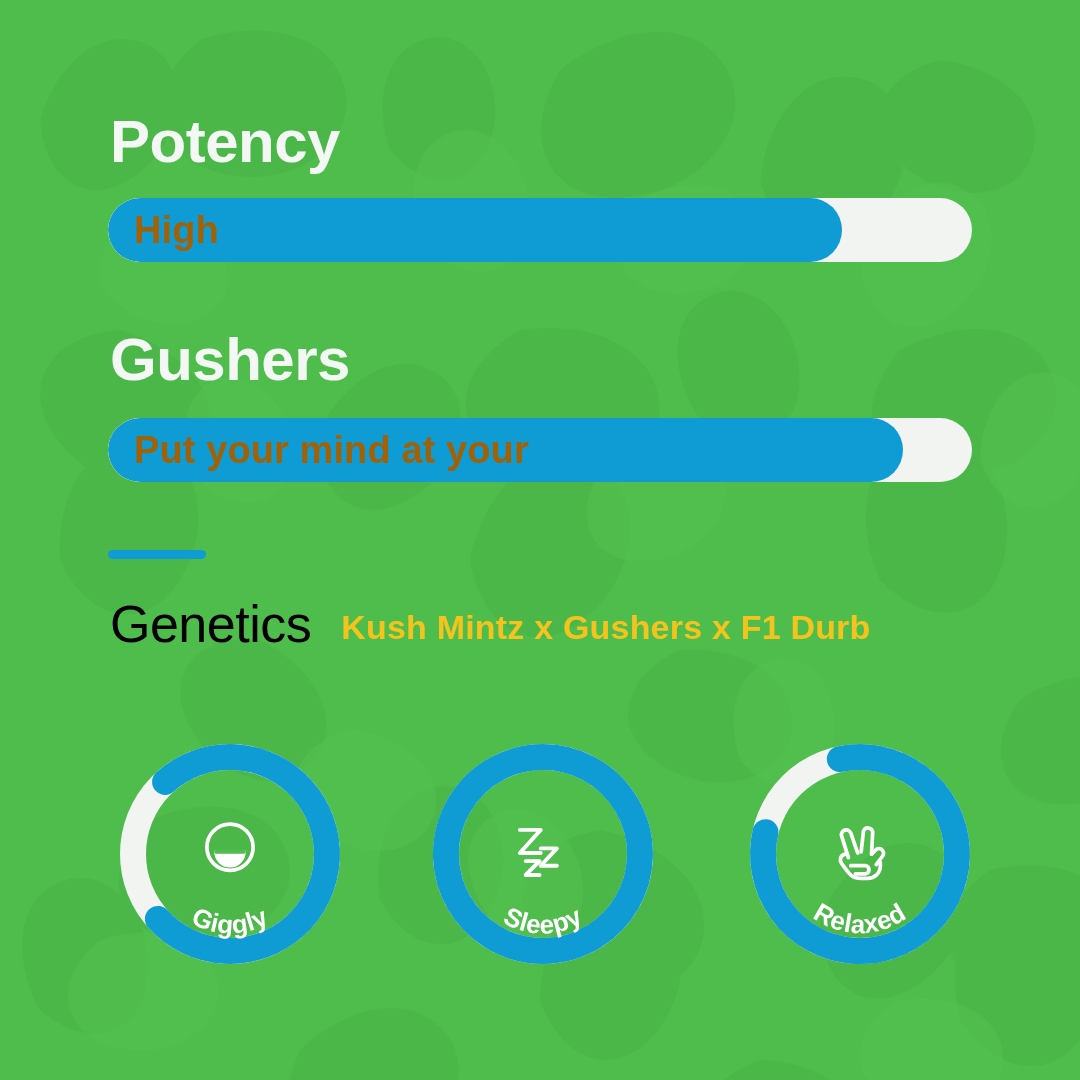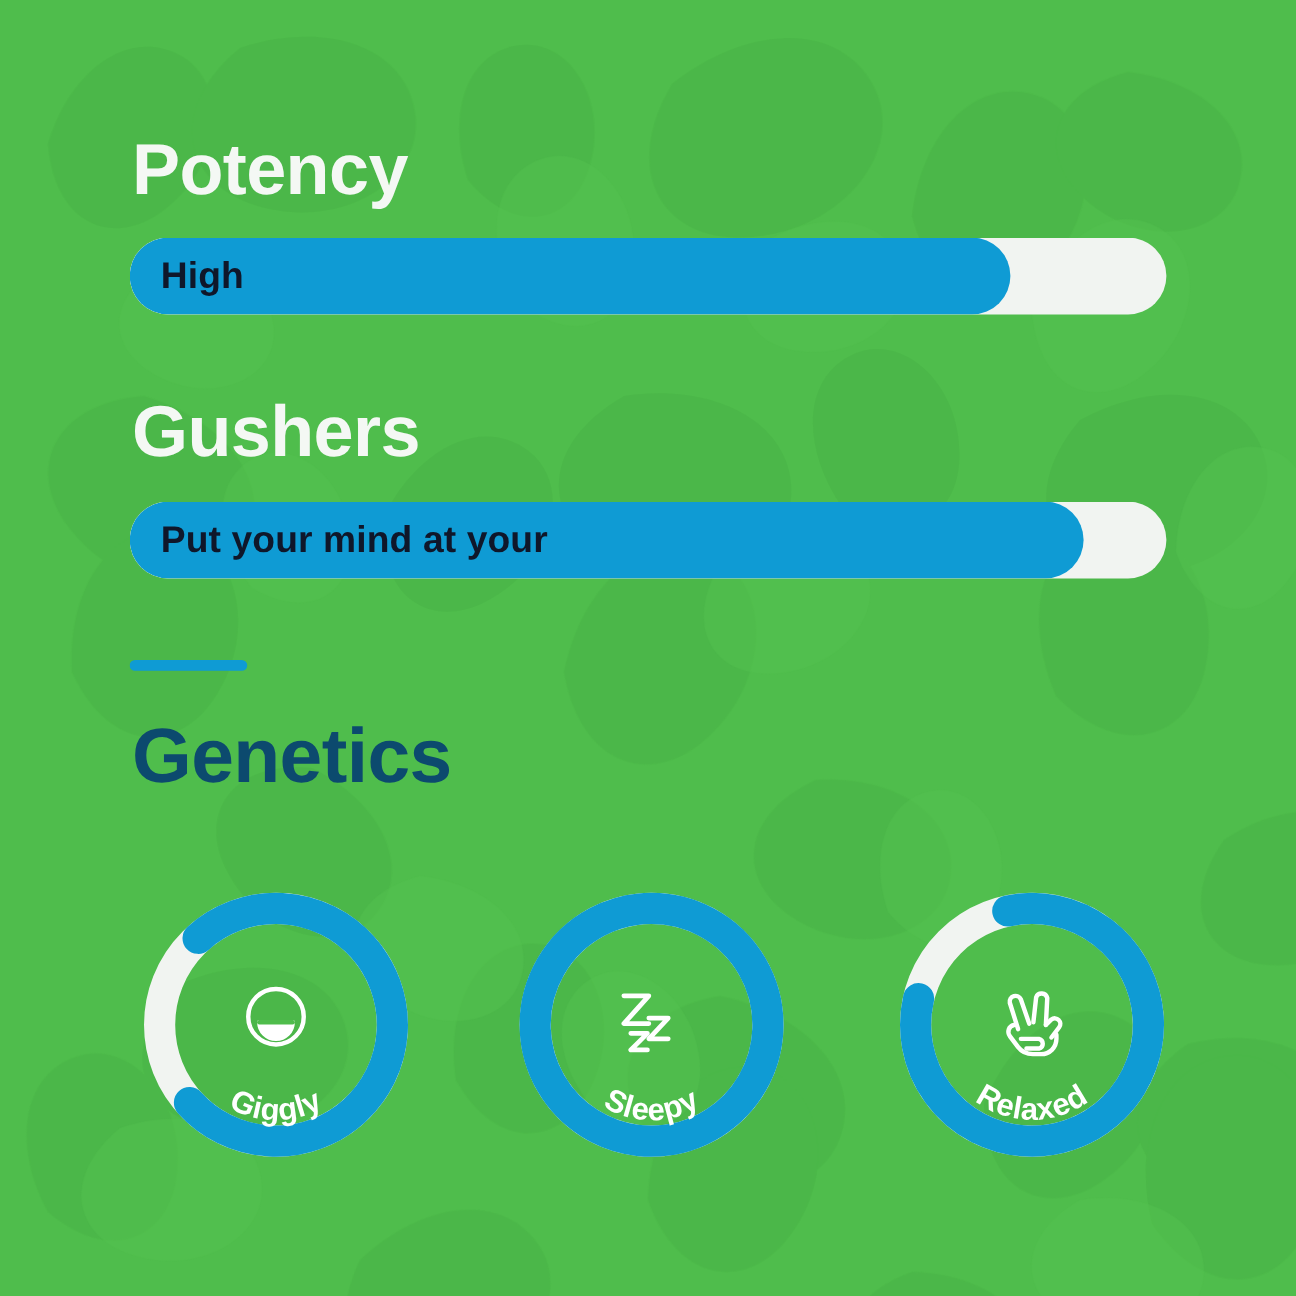--- a/index.html
+++ b/index.html
@@ -65,22 +65,22 @@
   }
   .meter-label {
     position: absolute;
     left: 0;
     top: 0;
     height: 100%;
     display: flex;
     align-items: center;
     padding-left: 26px;
     box-sizing: border-box;
-    color: #0f172a;
-    font-size: 31px;
+    color: #a16207;
+    font-size: 38px;
     font-weight: 800;
     letter-spacing: 0.1px;
     white-space: nowrap;
   }
 
   
   #section-divider {
     position: absolute;
     left: 108px;
     top: 550px;
@@ -94,23 +94,23 @@
   #genetics-row {
     position: absolute;
     left: 110px;
     top: 598px;
     display: flex;
     align-items: baseline;
     gap: 30px;
     white-space: nowrap;
   }
   #genetics-heading {
-    color: #0c4a6e;
-    font-size: 64px;
-    font-weight: 700;
+    color: #000000;
+    font-size: 52px;
+    font-weight: 400;
     letter-spacing: -0.5px;
     line-height: 1;
   }
   #genetics-value {
     color: #f5c31e;
     font-size: 34px;
     font-weight: 800;
     letter-spacing: 0.2px;
     line-height: 1;
     position: relative;
@@ -237,20 +237,21 @@
 
   <div class="meter-track" id="effects-track">
     <div class="meter-fill" id="effects-fill" style="width: 92%;"></div>
     <div class="meter-label">Put your mind at your</div>
   </div>
 
   <div id="section-divider"></div>
 
   <div id="genetics-row">
     <span id="genetics-heading">Genetics</span>
+    <span id="genetics-value">Kush Mintz x Gushers x F1 Durb</span>
   </div>
 
   <div id="effect-rings">
 
     <div class="ring-item" id="ring-item-0">
       <svg class="ring-svg" viewBox="0 0 228 228">
         <circle cx="114" cy="114" r="97" fill="none" stroke="#f1f4f1" stroke-width="26"></circle>
         <path id="ring-arc-0" fill="none" stroke="#0f9bd4" stroke-width="26" stroke-linecap="round" d="M 49.09 41.91 A 97 97 0 1 1 41.91 178.91"></path>
       </svg>
       <div class="ring-inner">

